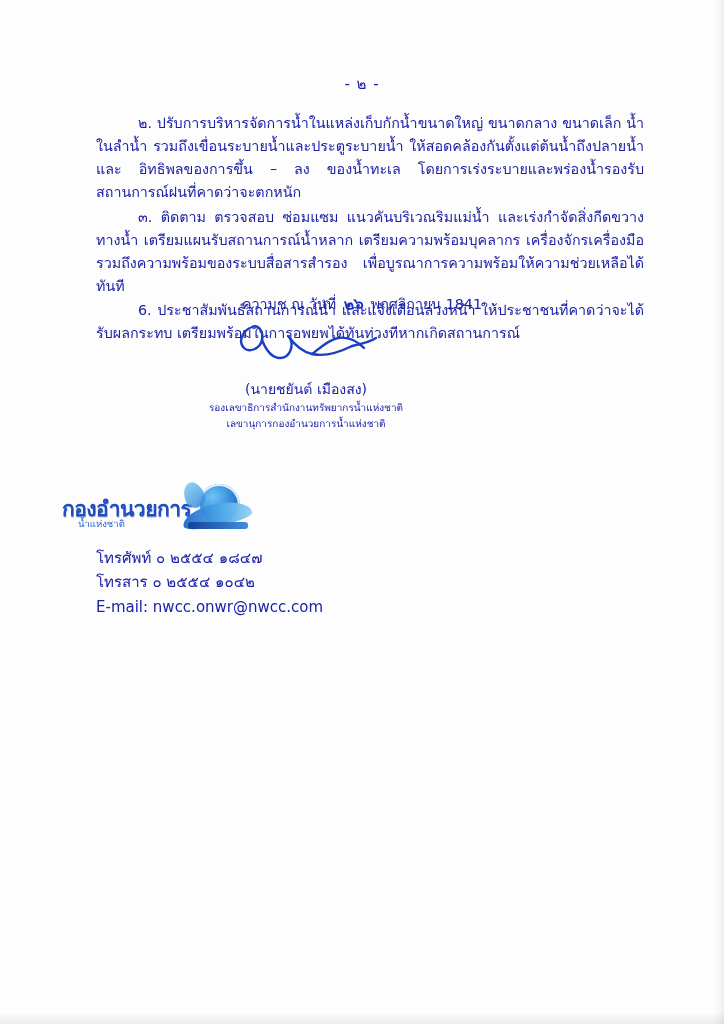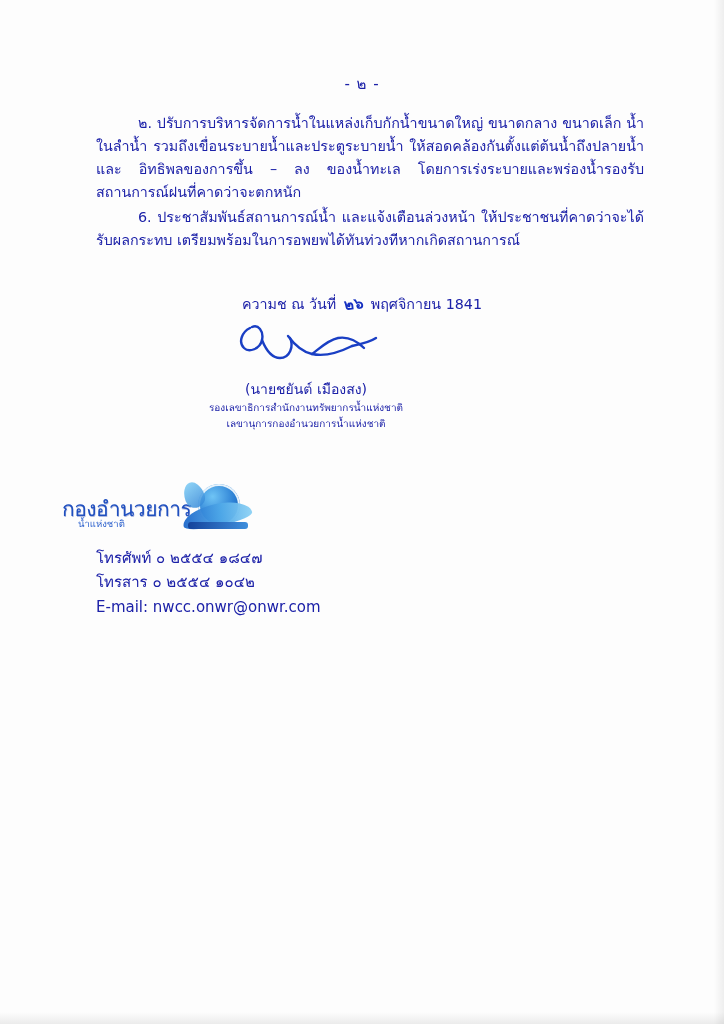--- a/index.html
+++ b/index.html
@@ -106,21 +106,21 @@
     top: 478px;
     left: 62px;
     width: 210px;
     height: 62px;
   }
   .logo-wordmark {
     position: absolute;
     left: 0;
     top: 14px;
     font-size: 21px;
-    font-weight: normal;
+    font-weight: bold;
     color: #1f4fbf;
     letter-spacing: -0.5px;
     text-shadow: 0.5px 0.5px 0 rgba(30,60,170,0.35);
   }
   .logo-sub {
     position: absolute;
     left: 16px;
     top: 38px;
     font-size: 9.5px;
     color: #2a5fcc;
@@ -187,20 +187,21 @@
 </style>
 </head>
 <body>
 
 <div class="page">
 
   <div class="page-number">- ๒ -</div>
 
   <div class="body-text">
     <p class="para">๒. ปรับการบริหารจัดการน้ำในแหล่งเก็บกักน้ำขนาดใหญ่ ขนาดกลาง ขนาดเล็ก น้ำในลำน้ำ รวมถึงเขื่อนระบายน้ำและประตูระบายน้ำ ให้สอดคล้องกันตั้งแต่ต้นน้ำถึงปลายน้ำและ อิทธิพลของการขึ้น – ลง ของน้ำทะเล โดยการเร่งระบายและพร่องน้ำรองรับสถานการณ์ฝนที่คาดว่าจะตกหนัก</p>
+    <p class="para">๓. ติดตาม ตรวจสอบ ซ่อมแซม แนวคันบริเวณริมแม่น้ำ และเร่งกำจัดสิ่งกีดขวางทางน้ำ เตรียมแผนรับสถานการณ์น้ำหลาก เตรียมความพร้อมบุคลากร เครื่องจักรเครื่องมือ รวมถึงความพร้อมของระบบสื่อสารสำรอง เพื่อบูรณาการความพร้อมให้ความช่วยเหลือได้ทันที</p>
     <p class="para">6. ประชาสัมพันธ์สถานการณ์น้ำ และแจ้งเตือนล่วงหน้า ให้ประชาชนที่คาดว่าจะได้รับผลกระทบ เตรียมพร้อมในการอพยพได้ทันท่วงทีหากเกิดสถานการณ์</p>
   </div>
 
   <div class="notice-line">
     <span>ความช ณ วันที่</span>
     <span class="date-stamp">๒๖</span>
     <span>พฤศจิกายน 1841</span>
   </div>
 
   <div class="signature-area">
@@ -225,18 +226,18 @@
       <div class="globe"></div>
       <div class="drop"></div>
       <div class="swoosh"></div>
       <div class="bar"></div>
     </div>
   </div>
 
   <div class="contact">
     <div>โทรศัพท์ ๐ ๒๕๕๔ ๑๘๔๗</div>
     <div>โทรสาร ๐ ๒๕๕๔ ๑๐๔๒</div>
-    <div class="email">E-mail: nwcc.onwr@onwr.com</div>
+    <div class="email">E-mail: nwcc.onwr@nwcc.com</div>
   </div>
 
   <div class="scan-edge-right"></div>
   <div class="scan-edge-bottom"></div>
 </div>
 
 </body></html>

